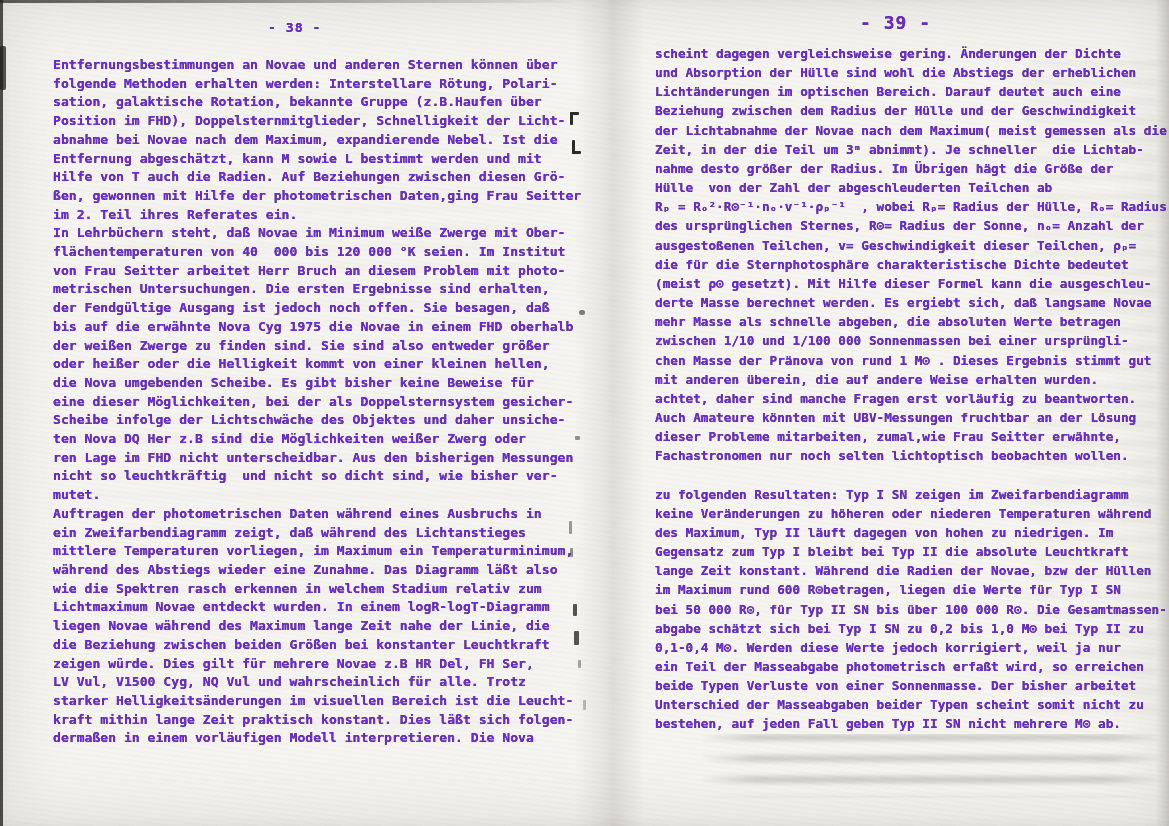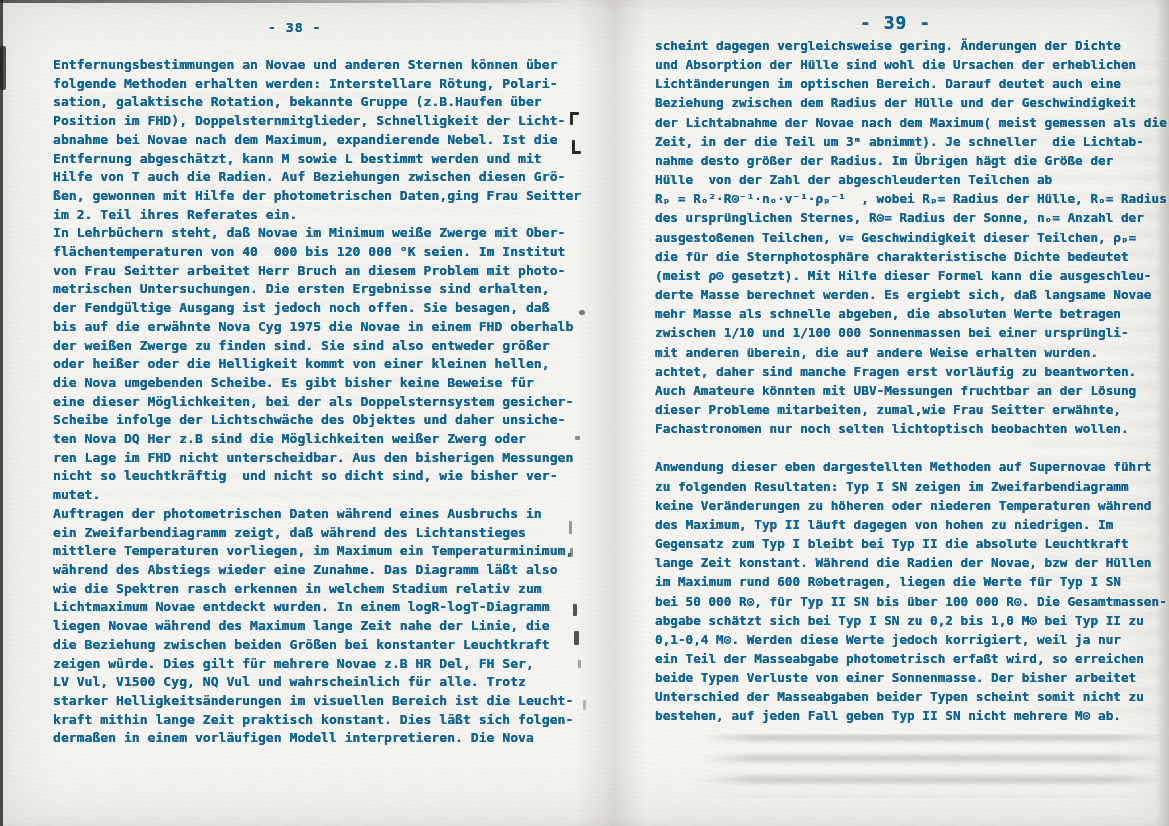--- a/index.html
+++ b/index.html
@@ -1,20 +1,20 @@
 <!DOCTYPE html>
 <html><head>
 <meta charset="utf-8">
 <style>
   html,body{margin:0;padding:0;background:#8a8882;}
   .spread{
     position:relative;width:1169px;height:826px;overflow:hidden;
     background:#f5f4f0;
     font-family:"DejaVu Sans Mono","DejaVu Sans",monospace;
-    color:#0369a1;
+    color:#6d28d9;
   }
   .spread::before{ 
     content:"";position:absolute;inset:0;pointer-events:none;
     background-image:
       repeating-linear-gradient(7deg, rgba(0,0,0,.012) 0 2px, transparent 2px 5px),
       repeating-linear-gradient(97deg, rgba(255,255,255,.025) 0 3px, transparent 3px 7px);
   }
   .vignette{position:absolute;inset:0;pointer-events:none;
     box-shadow:inset 0 0 70px rgba(70,63,52,.14), inset 0 0 12px rgba(70,63,52,.08);}
   .fold{position:absolute;left:575px;top:0;width:70px;height:100%;pointer-events:none;
@@ -23,21 +23,21 @@
   .edge-left-notch{position:absolute;left:0;top:46px;width:6px;height:44px;background:#1c1b19;opacity:.75;border-radius:2px;}
   .edge-top{position:absolute;left:0;top:0;width:580px;height:3px;
     background:linear-gradient(90deg,rgba(25,24,22,.7),rgba(25,24,22,0));}
   .edge-right{position:absolute;right:0;top:0;width:14px;height:100%;
     background:linear-gradient(270deg,rgba(90,85,75,.18),transparent);}
 
   .txt{filter:blur(.28px);text-shadow:0 0 .5px rgba(30,30,30,.85);font-weight:bold;}
   .ln{white-space:pre;}
   .body-left{position:absolute;left:53px;top:56px;font-size:13.1px;line-height:18.7px;}
   .body-left .ln{min-height:18.7px;}
-  .body-right{position:absolute;left:655px;top:36px;font-size:12.7px;line-height:19.15px;}
+  .body-right{position:absolute;left:655px;top:44px;font-size:12.7px;line-height:19.15px;}
   .body-right .ln{min-height:19.15px;}
   .pagenum{position:absolute;letter-spacing:1px;}
   .pagenum-38{left:268px;top:20px;font-size:13.1px;}
   .pagenum-39{left:860px;top:12px;font-size:18px;}
 
   
   .ghost{position:absolute;pointer-events:none;
     -webkit-mask-image:linear-gradient(90deg,transparent,#000 12%,#000 88%,transparent);
     mask-image:linear-gradient(90deg,transparent,#000 12%,#000 88%,transparent);}
   .ghost-br{left:700px;top:734px;width:465px;height:64px;
@@ -101,42 +101,42 @@
         <div class="ln">starker Helligkeitsänderungen im visuellen Bereich ist die Leucht-</div>
         <div class="ln">kraft mithin lange Zeit praktisch konstant. Dies läßt sich folgen-</div>
         <div class="ln">dermaßen in einem vorläufigen Modell interpretieren. Die Nova</div>
       </div>
   </div>
 
   <div>
     <div class="pagenum pagenum-39 txt">- 39 -</div>
     <div class="body-right txt">
         <div class="ln">scheint dagegen vergleichsweise gering. Änderungen der Dichte</div>
-        <div class="ln">und Absorption der Hülle sind wohl die Ursachen der erheblichen</div>
+        <div class="ln">und Absorption der Hülle sind wohl die Abstiegs der erheblichen</div>
         <div class="ln">Lichtänderungen im optischen Bereich. Darauf deutet auch eine</div>
         <div class="ln">Beziehung zwischen dem Radius der Hülle und der Geschwindigkeit</div>
         <div class="ln">der Lichtabnahme der Novae nach dem Maximum( meist gemessen als die</div>
         <div class="ln">Zeit, in der die Teil um 3ᵐ abnimmt). Je schneller  die Lichtab-</div>
         <div class="ln">nahme desto größer der Radius. Im Übrigen hägt die Größe der</div>
         <div class="ln">Hülle  von der Zahl der abgeschleuderten Teilchen ab</div>
         <div class="ln">Rₚ = Rₒ²·R⊙⁻¹·nₒ·v⁻¹·ρₚ⁻¹  , wobei Rₚ= Radius der Hülle, Rₒ= Radius</div>
         <div class="ln">des ursprünglichen Sternes, R⊙= Radius der Sonne, nₒ= Anzahl der</div>
         <div class="ln">ausgestoßenen Teilchen, v= Geschwindigkeit dieser Teilchen, ρₚ=</div>
         <div class="ln">die für die Sternphotosphäre charakteristische Dichte bedeutet</div>
         <div class="ln">(meist ρ⊙ gesetzt). Mit Hilfe dieser Formel kann die ausgeschleu-</div>
         <div class="ln">derte Masse berechnet werden. Es ergiebt sich, daß langsame Novae</div>
         <div class="ln">mehr Masse als schnelle abgeben, die absoluten Werte betragen</div>
         <div class="ln">zwischen 1/10 und 1/100 000 Sonnenmassen bei einer ursprüngli-</div>
+        <div class="ln">chen Masse der Pränova von rund 1 M⊙ . Dieses Ergebnis stimmt gut</div>
         <div class="ln">mit anderen überein, die auf andere Weise erhalten wurden.</div>
         <div class="ln">achtet, daher sind manche Fragen erst vorläufig zu beantworten.</div>
         <div class="ln">Auch Amateure könnten mit UBV-Messungen fruchtbar an der Lösung</div>
         <div class="ln">dieser Probleme mitarbeiten, zumal,wie Frau Seitter erwähnte,</div>
         <div class="ln">Fachastronomen nur noch selten lichtoptisch beobachten wollen.</div>
         <div class="ln"></div>
-        <div class="ln">Anwendung dieser eben dargestellten Methoden auf Supernovae führt</div>
         <div class="ln">zu folgenden Resultaten: Typ I SN zeigen im Zweifarbendiagramm</div>
         <div class="ln">keine Veränderungen zu höheren oder niederen Temperaturen während</div>
         <div class="ln">des Maximum, Typ II läuft dagegen von hohen zu niedrigen. Im</div>
         <div class="ln">Gegensatz zum Typ I bleibt bei Typ II die absolute Leuchtkraft</div>
         <div class="ln">lange Zeit konstant. Während die Radien der Novae, bzw der Hüllen</div>
         <div class="ln">im Maximum rund 600 R⊙betragen, liegen die Werte für Typ I SN</div>
         <div class="ln">bei 50 000 R⊙, für Typ II SN bis über 100 000 R⊙. Die Gesamtmassen-</div>
         <div class="ln">abgabe schätzt sich bei Typ I SN zu 0,2 bis 1,0 M⊙ bei Typ II zu</div>
         <div class="ln">0,1-0,4 M⊙. Werden diese Werte jedoch korrigiert, weil ja nur</div>
         <div class="ln">ein Teil der Masseabgabe photometrisch erfaßt wird, so erreichen</div>

